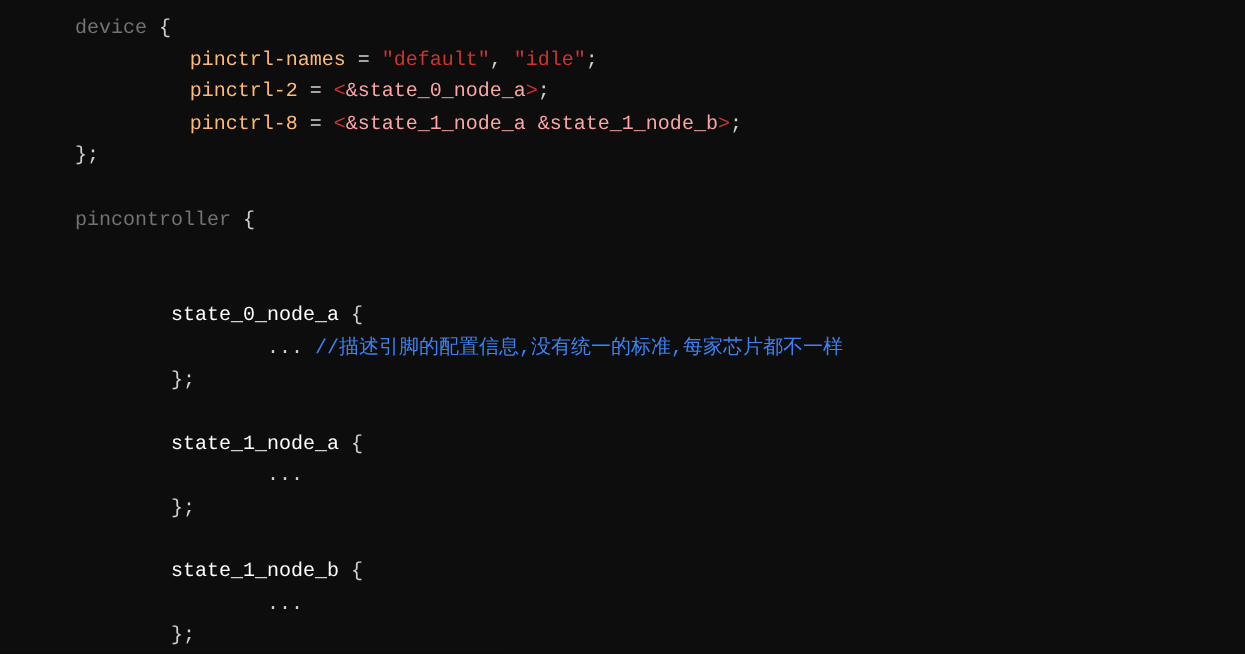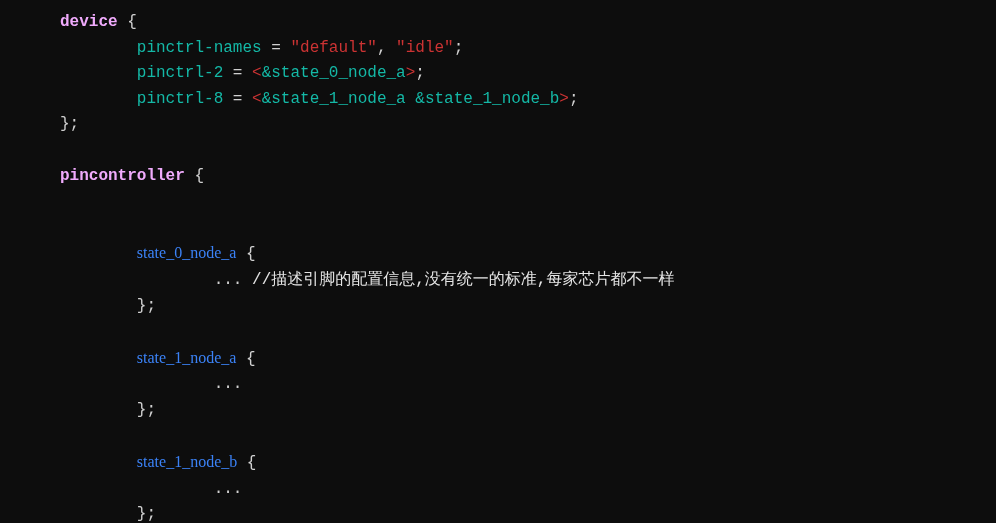--- a/index.html
+++ b/index.html
@@ -19,47 +19,46 @@
       overflow: hidden;
     }
     pre {
       white-space: pre;
       font-family: inherit;
     }
     .code-block {
       padding-left: 60px;
     }
     .keyword {
-      color: #f0abfc;
-      font-weight: bold;
+      color: #737373;
     }
     .property {
-      color: #14b8a6;
+      color: #fdba74;
+      margin-left: 15px;
     }
     .string {
       color: #cc3333;
     }
     .operator {
       color: #d0d0d0;
     }
     .bracket {
       color: #cc3333;
     }
     .ref {
-      color: #14b8a6;
+      color: #fca5a5;
     }
     .punct {
       color: #d0d0d0;
     }
     .comment {
-      color: #e5e5e5;
+      color: #3b82f6;
     }
     .label {
-      color: #3b82f6;
-      font-family: Liberation Serif, serif;
+      color: #ffffff;
     }
     .brace {
       color: #d0d0d0;
     }
   </style>
 </head>
 <body>
 
 <pre class="code-block"><span class="keyword">device</span><span class="brace"> {</span>
         <span class="property">pinctrl-names</span><span class="operator"> = </span><span class="string">"default"</span><span class="punct">, </span><span class="string">"idle"</span><span class="punct">;</span>

